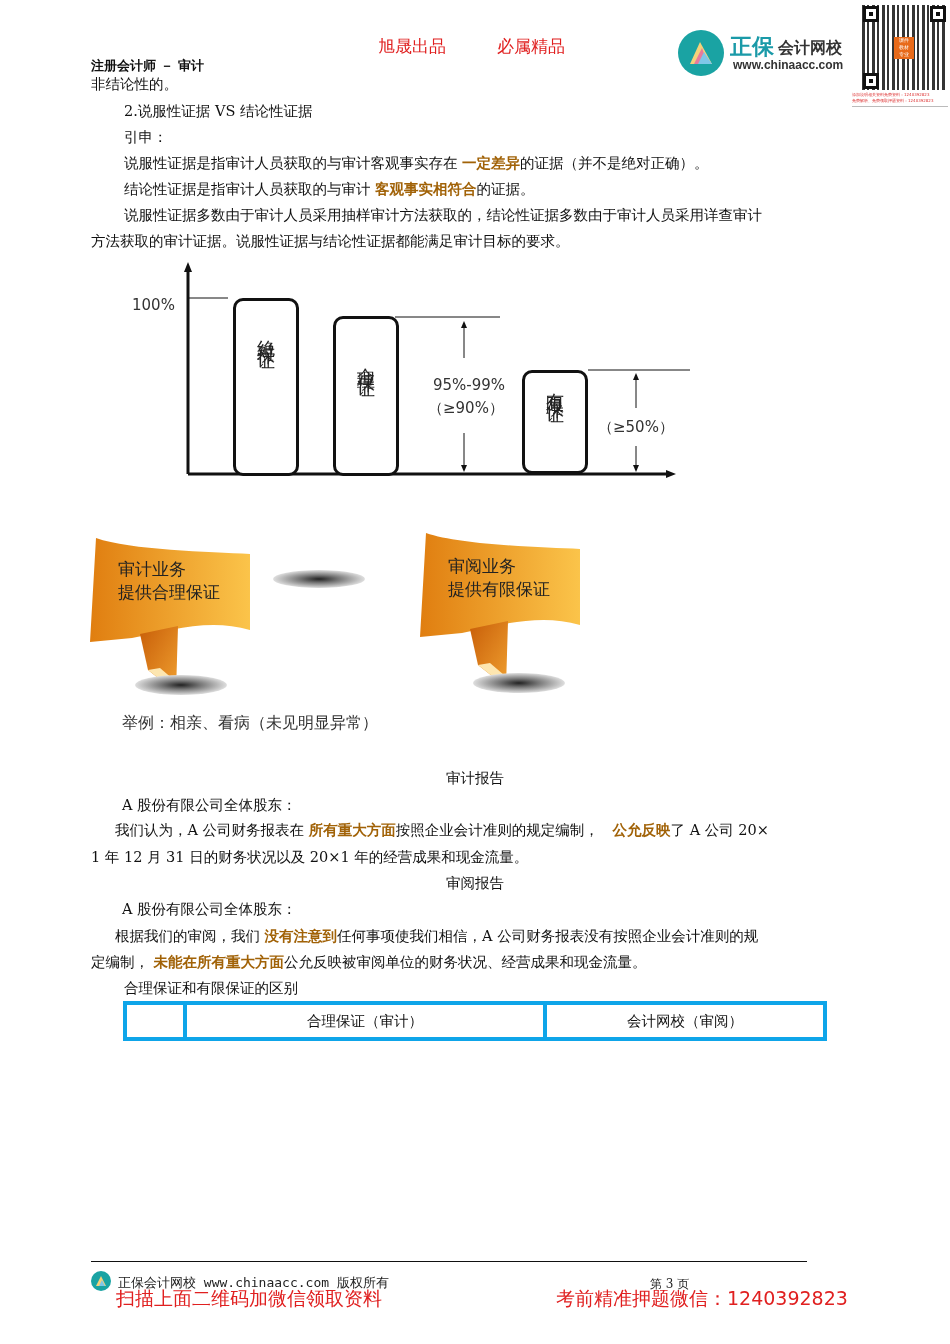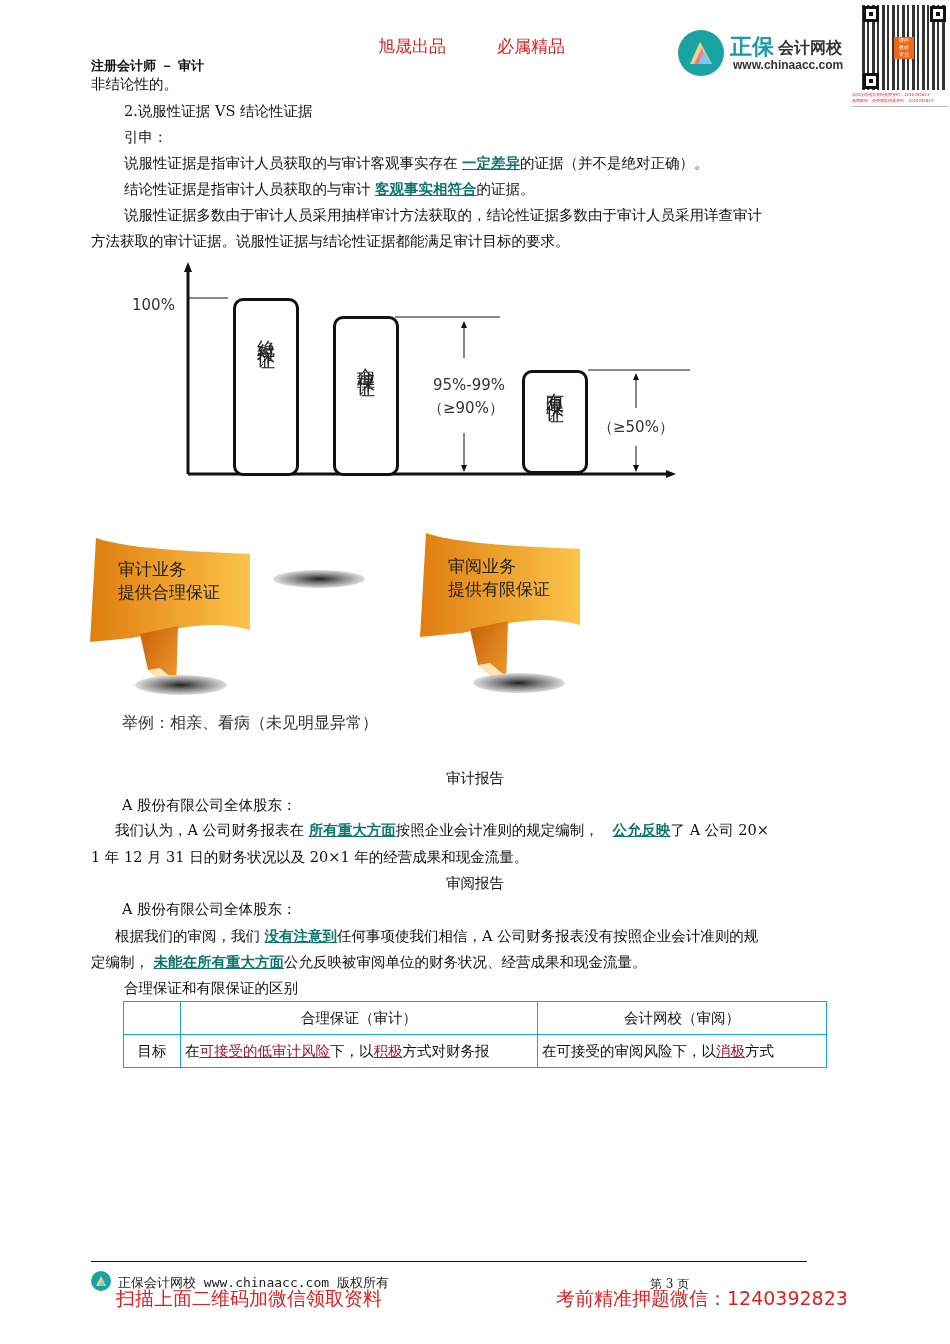--- a/index.html
+++ b/index.html
@@ -2,37 +2,37 @@
 <html><head>
 <meta charset="utf-8">
 <style>
   html, body { margin: 0; padding: 0; background: #ffffff; }
   body { width: 950px; height: 1344px; position: relative; overflow: hidden;
          font-family: "DejaVu Serif", "Liberation Serif", serif; color: #111; }
   .abs { position: absolute; }
   .red-top { color: #e02020; font-size: 17px; font-family: Liberation Sans, sans-serif; }
   .hdr-course { font-size: 13px; font-weight: bold; font-family: "DejaVu Sans", sans-serif; }
   .p { font-size: 14.5px; line-height: 20px; white-space: nowrap; }
-  .hl { color: #0f766e; text-decoration: underline; font-weight: bold; font-family: "DejaVu Sans", sans-serif; }
+  .hl { color: #a16207; font-weight: bold; font-family: "DejaVu Sans", sans-serif; }
   .hl2 { color: #a3143a; text-decoration: underline; font-family: "DejaVu Sans", sans-serif; }
   .logo-circle { width: 46px; height: 46px; border-radius: 50%; background: #1aa3a3; }
   .logo-text { color: #1a9aa8; font-weight: bold; font-family: "DejaVu Sans", sans-serif; }
   .qr { background:
       repeating-linear-gradient(90deg, #111 0 3px, #fff 3px 5px, #111 5px 7px, #fff 7px 10px),
       repeating-linear-gradient(0deg, rgba(255,255,255,0.6) 0 2px, rgba(0,0,0,0) 2px 5px);
       background-blend-mode: normal; }
   .qr-corner { position: absolute; width: 16px; height: 16px; border: 3px solid #111; background: #fff; box-sizing: border-box; }
   .qr-corner::after { content: ""; position: absolute; left: 3px; top: 3px; width: 4px; height: 4px; background: #111; }
   .chart-box { position: absolute; border: 3px solid #111; border-radius: 10px; background: #fff; box-sizing: border-box;
                font-family: "DejaVu Sans", sans-serif; font-size: 18px; color: #222; text-align: center; }
   .vtext { writing-mode: vertical-rl; text-orientation: upright; letter-spacing: 4px; margin: 0 auto; }
   .chart-label { font-family: "DejaVu Sans", sans-serif; font-size: 15px; color: #333; white-space: nowrap; }
   .ribbon-text { font-family: "DejaVu Sans", sans-serif; font-size: 17px; color: #222; line-height: 23px; }
   table.cmp { border-collapse: collapse; font-size: 14.5px; }
-  table.cmp td { border: 1px solid #0ea5e9; height: 32px; padding: 0 4px; white-space: nowrap; }
+  table.cmp td { border: 4px solid #0ea5e9; height: 32px; padding: 0 4px; white-space: nowrap; }
   .footer-red { color: #e02020; font-family: "DejaVu Sans", sans-serif; font-size: 19px; white-space: nowrap; }
   .shadow { position: absolute; border-radius: 50%;
             background: radial-gradient(ellipse at center, #222 0%, #777 30%, #ddd 70%, rgba(255,255,255,0) 100%); }
 </style>
 </head>
 <body>
 
 <div class="abs red-top" style="left:378px; top:35px;">旭晟出品</div>
 <div class="abs red-top" style="left:497px; top:35px;">必属精品</div>
 <div class="abs hdr-course" style="left:91px; top:57px;text-align:center;">注册会计师 － 审计</div>
@@ -181,25 +181,20 @@
 </div>
 
 <div class="abs p" style="left:124px; top:978px; font-family:'DejaVu Sans',sans-serif;">合理保证和有限保证的区别</div>
 <table class="cmp abs" style="left:123px; top:1001px; width:704px;">
   <tbody>
       <tr>
     <td style="width:48px;"></td>
     <td style="width:348px; text-align:center;">合理保证（审计）</td>
     <td style="text-align:center;">会计网校（审阅）</td>
   </tr>
-  <tr>
-    <td style="text-align:center;">目标</td>
-    <td><span>在</span><span class="hl2">可接受的低审计风险</span><span>下，以</span><span class="hl2">积极</span><span>方式对财务报</span></td>
-    <td><span>在可接受的审阅风险下，以</span><span class="hl2">消极</span><span>方式</span></td>
-  </tr>
 </tbody>
   </table>
 
 <div class="abs" style="left:91px; top:1261px; width:716px; height:1px; background:#111;"></div>
 <div class="abs" style="left:91px; top:1271px; width:20px; height:20px; border-radius:50%; background:#1aa3a3;">
   <svg width="20" height="20" viewBox="0 0 20 20">
       <polygon points="5,15 10,5 15,15" fill="#f4d27a"></polygon>
       <polygon points="8,15 11,9 14,15" fill="#7fc7e8"></polygon>
     </svg>
 </div>

